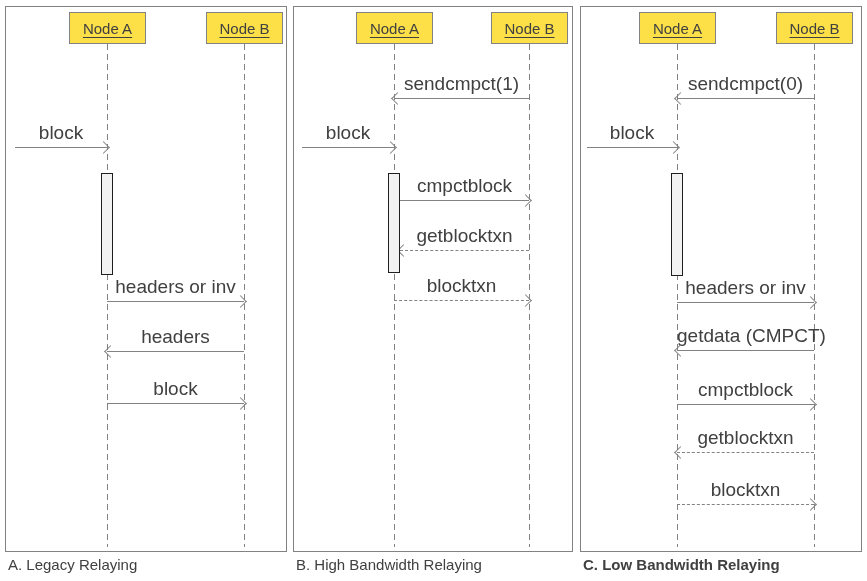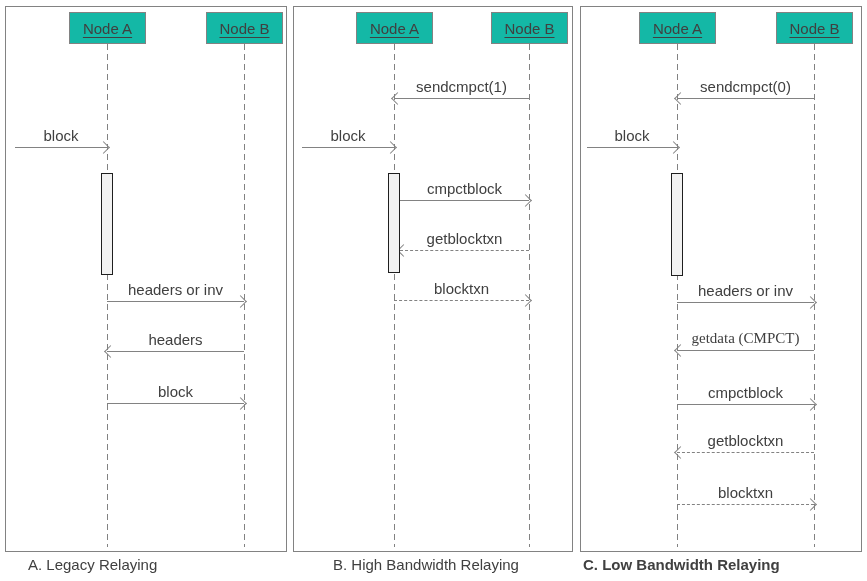--- a/index.html
+++ b/index.html
@@ -12,39 +12,39 @@
   body{
     width:867px;height:581px;position:relative;background:#ffffff;
     font-family:"Liberation Sans", sans-serif;color:var(--text);
   }
   .panel{
     position:absolute;top:6px;width:282px;height:546px;
     border:1px solid var(--line);background:#fff;box-sizing:border-box;
   }
   .nodebox{
     position:absolute;top:5px;width:77px;height:32px;box-sizing:border-box;
-    border:1px solid var(--line);background:#14b8a6;
+    border:1px solid var(--line);background:#fde047;
     display:flex;align-items:center;justify-content:center;z-index:3;
   }
   .nodelabel{
     font-size:15px;color:var(--text);
     text-decoration:underline;text-underline-offset:3px;white-space:nowrap;
   }
   .lifeline{
     position:absolute;top:37px;height:503px;width:1px;z-index:0;
     background:repeating-linear-gradient(to bottom,var(--line) 0 6px,transparent 6px 10px);
   }
   .activation{
     position:absolute;width:12px;box-sizing:border-box;z-index:2;
     border:1px solid var(--act-border);background:var(--act-fill);
   }
   .msg{position:absolute;height:24px;z-index:1;}
   .msg-label{
     position:absolute;left:0;right:0;bottom:4px;text-align:center;
-    font-size:15px;color:var(--text);white-space:nowrap;
+    font-size:19px;color:var(--text);white-space:nowrap;
   }
   .msg-line{position:absolute;left:0;right:0;bottom:0;height:0;border-top:1px solid var(--line);}
   .msg.dashed .msg-line{border-top-style:dashed;}
   .head{position:absolute;width:9px;height:9px;top:-5px;box-sizing:border-box;}
   .head.right{right:-1px;border-top:1px solid var(--line);border-right:1px solid var(--line);transform:rotate(45deg);}
   .head.left{left:-1px;border-top:1px solid var(--line);border-left:1px solid var(--line);transform:rotate(-45deg);}
   .caption{position:absolute;top:556px;font-size:15px;color:var(--text);white-space:nowrap;}
 </style>
 </head>
 <body>
@@ -81,21 +81,21 @@
         <span class="head left"></span>
       </div>
   </div>
   <div class="msg" style="left:101px;width:137px;top:373px;">
     <div class="msg-label">block</div>
     <div class="msg-line">
         <span class="head right"></span>
       </div>
   </div>
 </div>
-<div class="caption" style="left:8px;margin-left:20px;">A. Legacy Relaying</div>
+<div class="caption" style="left:8px;">A. Legacy Relaying</div>
 
 <div class="panel" style="left:293px;width:280px;">
   <div class="lifeline" style="left:100px;"></div>
   <div class="lifeline" style="left:235px;"></div>
 
   <div class="nodebox" style="left:62px;">
     <span class="nodelabel">Node A</span>
   </div>
   <div class="nodebox" style="left:197px;">
     <span class="nodelabel">Node B</span>
@@ -129,21 +129,21 @@
         <span class="head left"></span>
       </div>
   </div>
   <div class="msg dashed" style="left:100px;width:135px;top:270px;">
     <div class="msg-label">blocktxn</div>
     <div class="msg-line">
         <span class="head right"></span>
       </div>
   </div>
 </div>
-<div class="caption" style="left:296px;margin-left:37px;">B. High Bandwidth Relaying</div>
+<div class="caption" style="left:296px;">B. High Bandwidth Relaying</div>
 
 <div class="panel" style="left:580px;">
   <div class="lifeline" style="left:96px;"></div>
   <div class="lifeline" style="left:233px;"></div>
 
   <div class="nodebox" style="left:58px;">
     <span class="nodelabel">Node A</span>
   </div>
   <div class="nodebox" style="left:195px;">
     <span class="nodelabel">Node B</span>
@@ -164,21 +164,21 @@
   </div>
 
   <div class="activation" style="left:90px;top:166px;height:103px;"></div>
 
   <div class="msg" style="left:96px;width:137px;top:272px;">
     <div class="msg-label">headers or inv</div>
     <div class="msg-line">
         <span class="head right"></span>
       </div>
   </div>
-  <div class="msg" style="left:96px;width:137px;top:320px;font-family:Liberation Serif, serif;">
+  <div class="msg" style="left:96px;width:137px;top:320px;">
     <div class="msg-label">getdata (CMPCT)</div>
     <div class="msg-line">
         <span class="head left"></span>
       </div>
   </div>
   <div class="msg" style="left:96px;width:137px;top:374px;">
     <div class="msg-label">cmpctblock</div>
     <div class="msg-line">
         <span class="head right"></span>
       </div>

